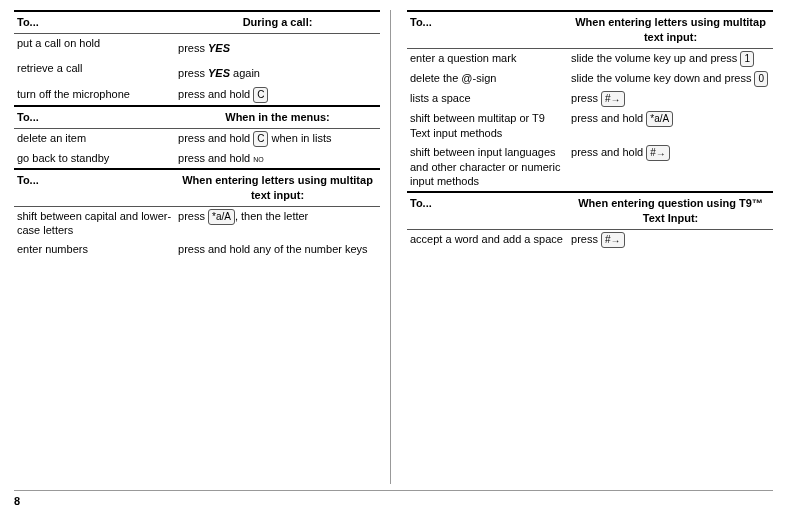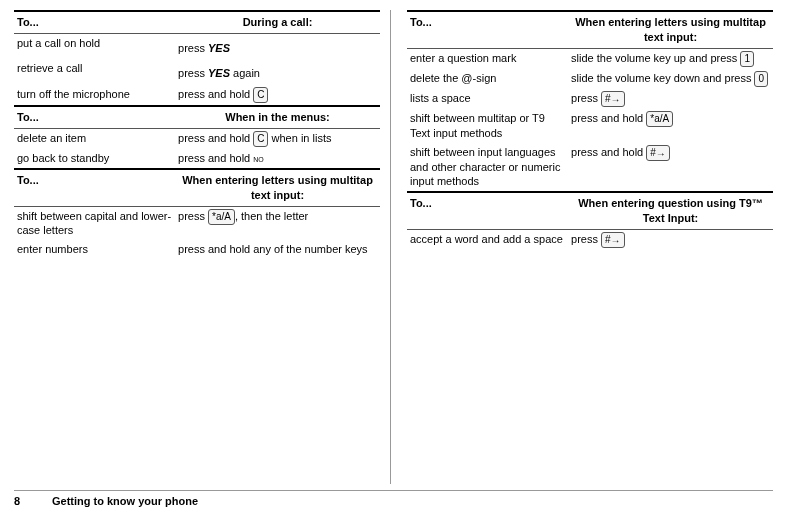--- a/index.html
+++ b/index.html
@@ -239,15 +239,14 @@
           <td>press <span class="key-icon">#→</span></td>
         </tr>
       </tbody>
         </table>
     </div>
 
   </div>
 
   <div class="footer">
     <span class="page-number">8</span>
-    <span class="footer-title">Getting to know your phone</span>
   </div>
 </div>
 
 </body></html>

